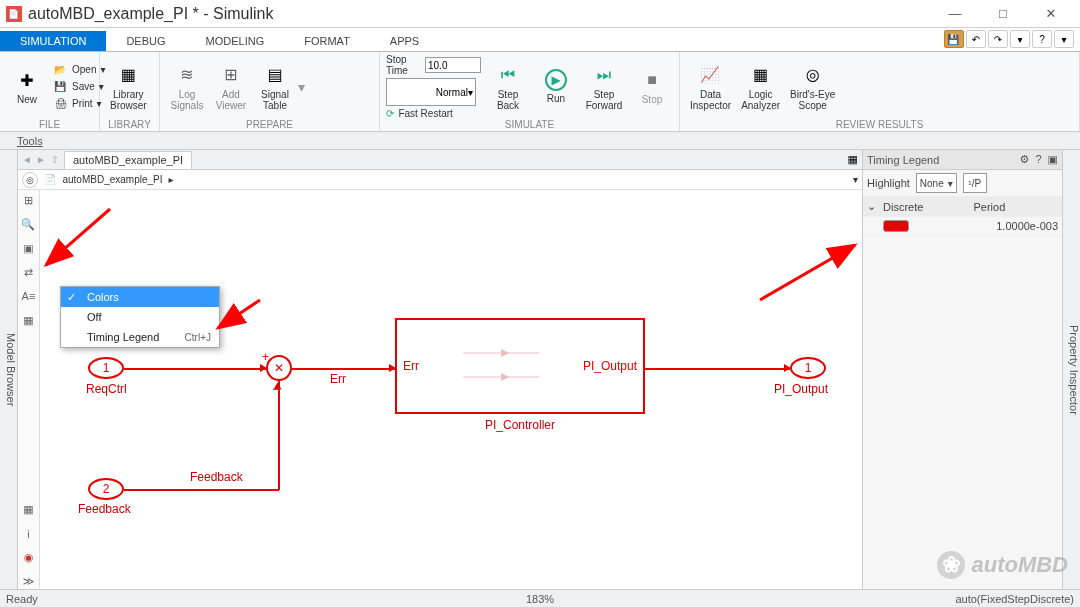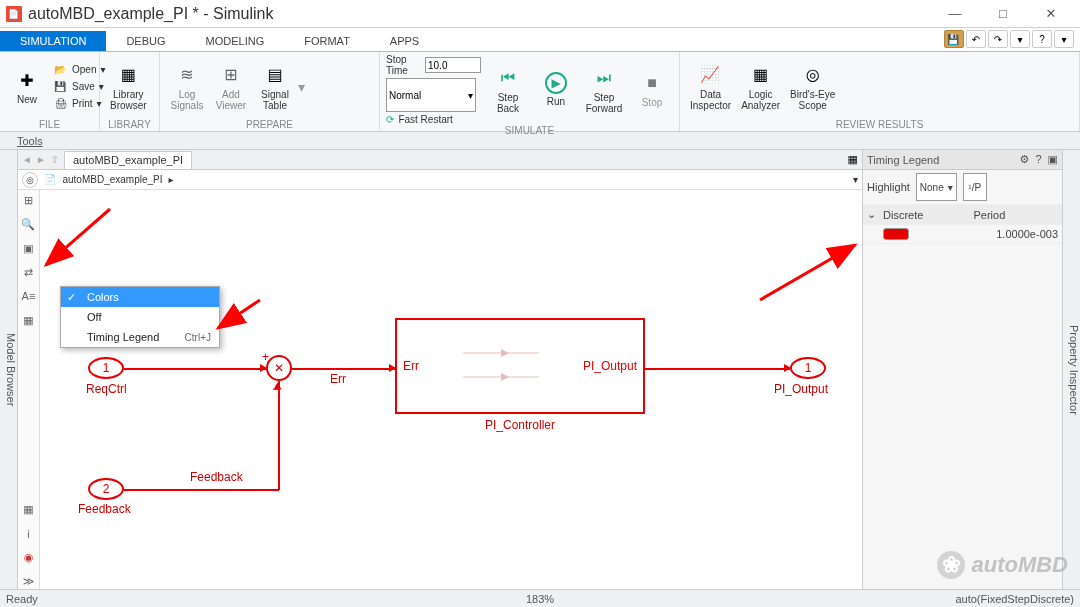--- a/index.html
+++ b/index.html
@@ -25,21 +25,21 @@
 .rgroup-body { flex: 1; display: flex; align-items: center; gap: 2px; }
 .big-btn { display: flex; flex-direction: column; align-items: center; justify-content: center; padding: 2px 4px; cursor: pointer; min-width: 42px; }
 .big-btn .icon { width: 24px; height: 24px; display: flex; align-items: center; justify-content: center; font-size: 16px; margin-bottom: 2px; }
 .big-btn .lbl { font-size: 10px; color: #333; text-align: center; line-height: 1.1; white-space: pre-line;}
 .small-btn { display: flex; align-items: center; gap: 4px; padding: 1px 4px; font-size: 10px; color: #333; cursor: pointer; }
 .small-btn .ic { width: 14px; height: 14px; display: flex; align-items: center; justify-content: center; }
 .vstack { display: flex; flex-direction: column; gap: 1px; }
 .stopcol { display:flex; flex-direction:column; gap:2px; }
 .stoprow { display:flex; align-items:center; gap:4px; font-size:10px; color:#333;}
 .stopinput { width:56px; height:16px; border:1px solid #999; background:#fff; padding:0 2px; font-size:10px;}
-.dropdown { width:90px; height:34px; border:1px solid #999; background:#fff; font-size:10px; display:flex; align-items:center; padding:0 2px; justify-content:space-between;}
+.dropdown { width:90px; height:28px; border:1px solid #999; background:#fff; font-size:10px; display:flex; align-items:center; padding:0 2px; justify-content:flex-end;}
 
 .toolstrip { height:18px; background:#eef0f2; border-bottom:1px solid #ccc; padding:0 4px; font-size:11px; color:#555; display:flex; align-items:center;}
 
 .content { position: relative; display: flex; height: calc(607px - 28px - 24px - 80px - 18px - 18px); }
 .left-rail { width: 18px; background: #eef0f2; border-right: 1px solid #ccc; writing-mode: vertical-rl; text-align: center; font-size: 11px; color: #555; padding: 6px 0; }
 .right-rail { width: 18px; background: #eef0f2; border-left: 1px solid #ccc; writing-mode: vertical-rl; text-align: center; font-size: 11px; color: #555; padding: 6px 0; }
 
 .canvas-area { flex: 1; display: flex; flex-direction: column; background: #fff; }
 .tabbar { height: 20px; background: #eef0f2; border-bottom: 1px solid #ccc; display: flex; align-items: center; padding-left: 46px; gap:2px; position:relative;}
 .navarrow { width:14px; height:14px; display:flex; align-items:center; justify-content:center; color:#aaa; font-size:10px; position:absolute;}
@@ -50,21 +50,21 @@
 .side-icons { width:22px; background:#fafafa; border-right:1px solid #ddd; display:flex; flex-direction:column; align-items:center; padding-top:2px; gap:8px;}
 .side-ic { width:16px; height:16px; display:flex; align-items:center; justify-content:center; color:#666; font-size:11px; cursor:pointer;}
 
 .canvas-wrap { flex:1; display:flex; overflow:hidden; }
 .canvas { flex:1; position:relative; background:#fff; }
 
 .timing-panel { width: 200px; border-left: 1px solid #ccc; background: #f6f6f6; display:flex; flex-direction:column;}
 .tp-head { height:20px; background:#e6e6e6; border-bottom:1px solid #ccc; display:flex; align-items:center; padding:0 4px; font-size:11px; color:#555; justify-content:space-between;}
 .tp-row { display:flex; align-items:center; gap:6px; padding:3px 4px; font-size:11px; color:#444; border-bottom:1px solid #eee;}
 .tp-color { width:26px; height:12px; background:#e60000; border:1px solid #999; border-radius:3px;}
-.tp-sel { height:28px; border:1px solid #999; background:#fff; font-size:10px; display:flex; align-items:center; padding:0 3px; gap:4px;}
+.tp-sel { height:20px; border:1px solid #999; background:#fff; font-size:10px; display:flex; align-items:center; padding:0 3px; gap:4px;}
 
 .statusbar { height:18px; background:#eef0f2; border-top:1px solid #ccc; display:flex; align-items:center; font-size:11px; color:#555; position:relative;}
 .statusbar .left { padding-left:6px;}
 .statusbar .center { position:absolute; left:50%; transform:translateX(-50%);}
 .statusbar .right { position:absolute; right:6px;}
 
 
 .port { position:absolute; border:2px solid #e60000; border-radius:50% / 50%; width:36px; height:22px; display:flex; align-items:center; justify-content:center; color:#e60000; font-size:12px; background:#fff;}
 .port-label { position:absolute; color:#c00; font-size:12px;}
 .sum { position:absolute; width:26px; height:26px; border:2px solid #e60000; border-radius:50%; background:#fff; display:flex; align-items:center; justify-content:center;}

